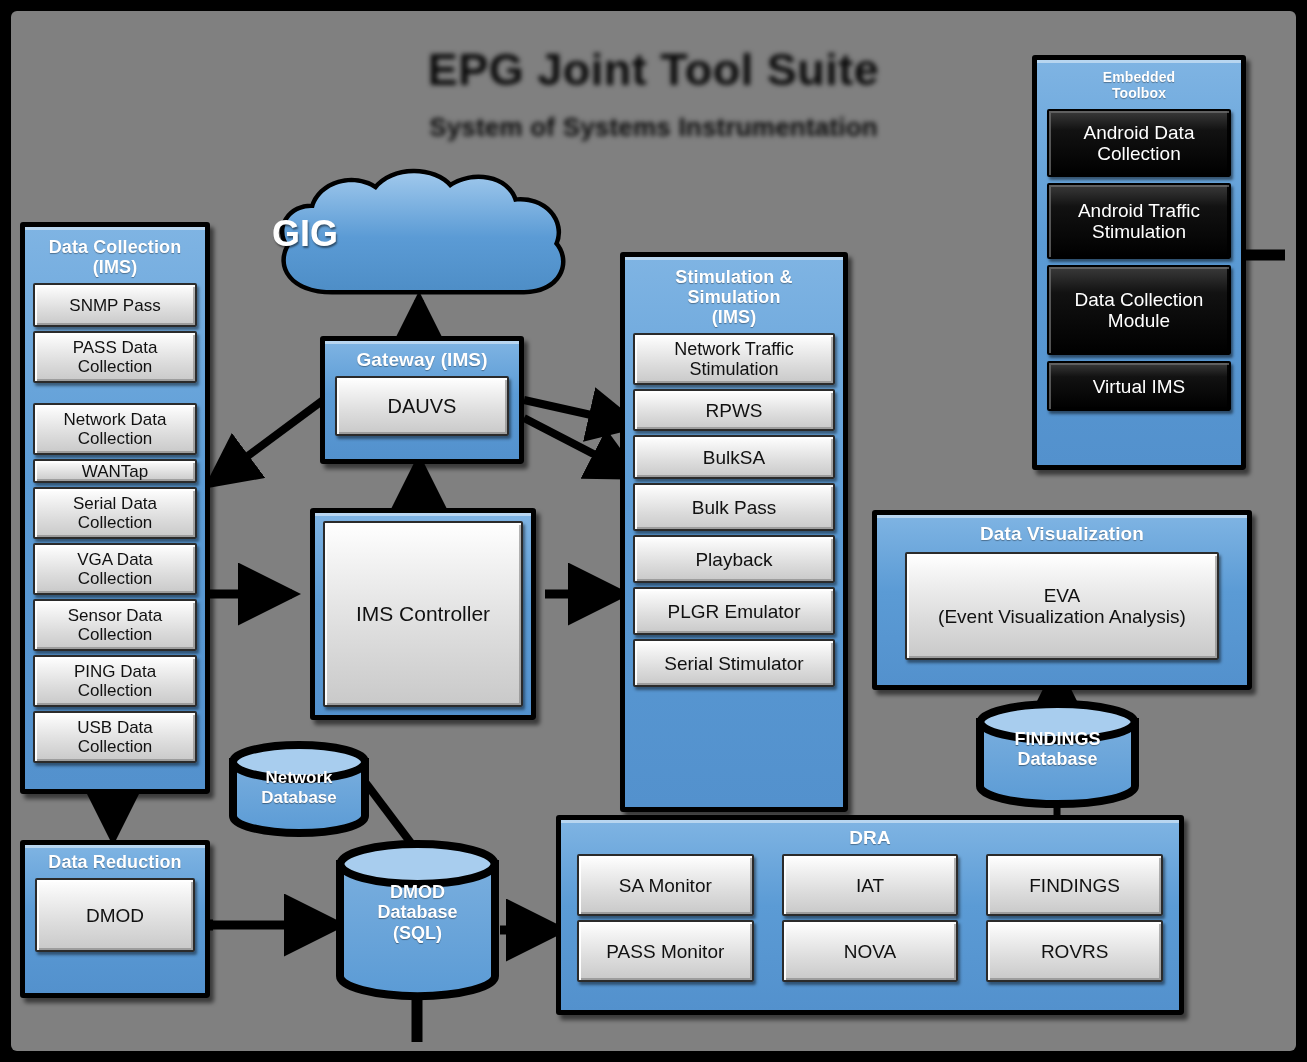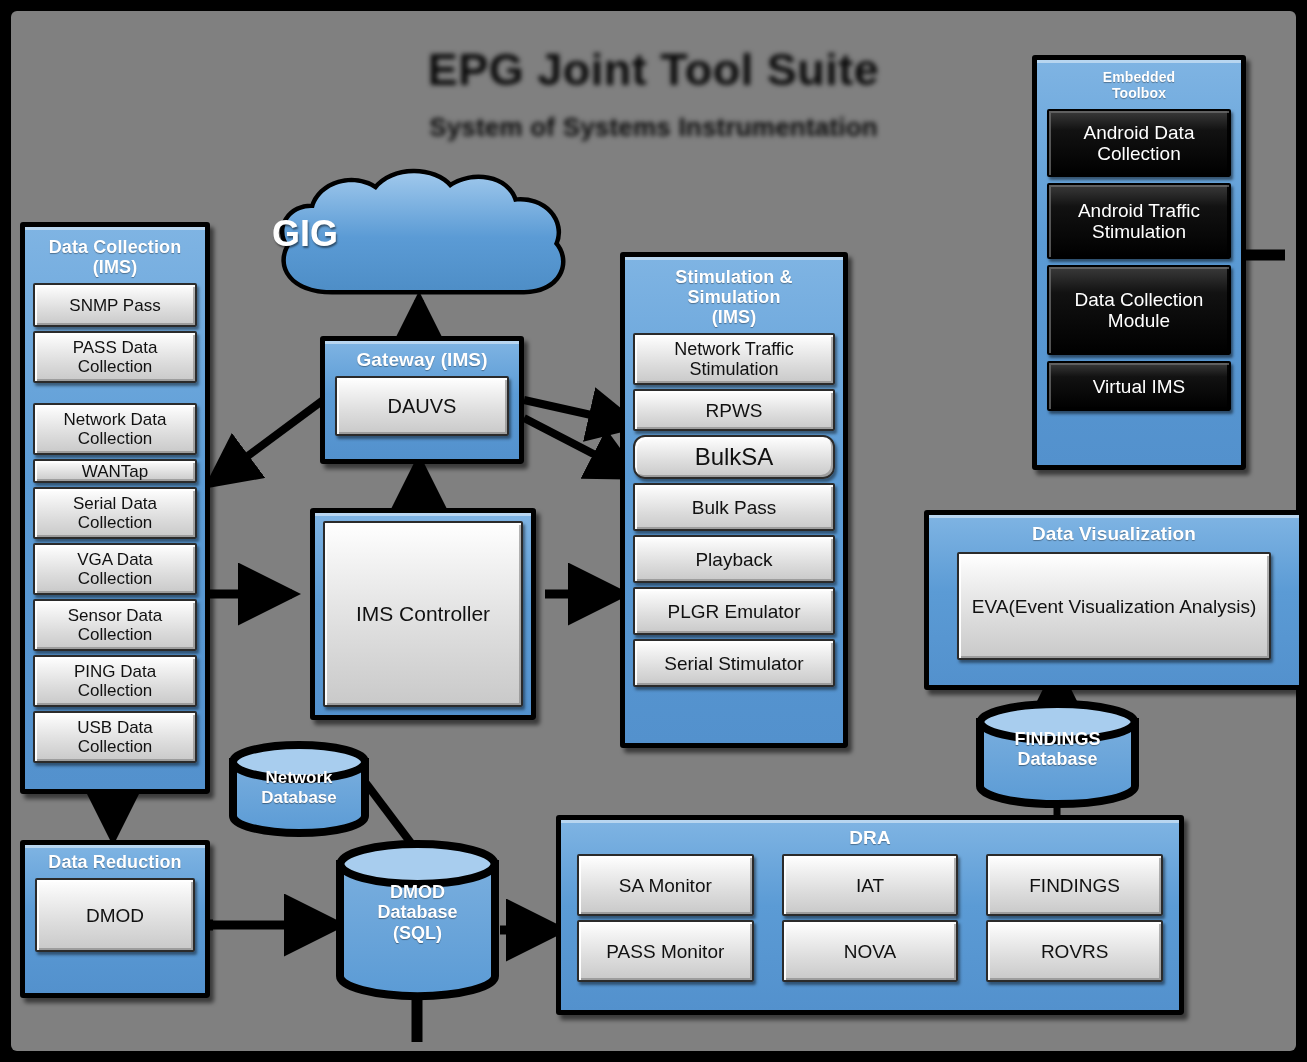--- a/index.html
+++ b/index.html
@@ -139,49 +139,49 @@
 
   <div class="grp" style="left:320px;top:336px;width:204px;height:128px;padding:4px 10px;">
     <div class="grp-title" style="font-size:19px;margin:4px 0 6px;">Gateway (IMS)</div>
     <div class="item" style="height:60px;font-size:20px;">DAUVS</div>
   </div>
 
   <div class="grp" style="left:310px;top:508px;width:226px;height:212px;padding:8px;">
     <div class="item" style="height:100%;font-size:21px;">IMS Controller</div>
   </div>
 
-  <div class="grp" style="left:620px;top:252px;width:228px;height:496px;padding:6px 8px;">
+  <div class="grp" style="left:620px;top:252px;width:228px;height:560px;padding:6px 8px;">
     <div class="grp-title" style="font-size:18px;margin:4px 0 6px;">
       <div>Stimulation &amp;</div>
       <div>Simulation</div>
       <div>(IMS)</div>
     </div>
     <div class="item" style="height:52px;margin-bottom:4px;font-size:18px;">Network Traffic Stimulation</div>
     <div class="item" style="height:42px;margin-bottom:4px;font-size:19px;">RPWS</div>
-    <div class="item" style="height:44px;margin-bottom:4px;font-size:24px;border-radius:12px;">BulkSA</div>
+    <div class="item" style="height:44px;margin-bottom:4px;font-size:19px;">BulkSA</div>
     <div class="item" style="height:48px;margin-bottom:4px;font-size:19px;">Bulk Pass</div>
     <div class="item" style="height:48px;margin-bottom:4px;font-size:19px;">Playback</div>
     <div class="item" style="height:48px;margin-bottom:4px;font-size:19px;">PLGR Emulator</div>
     <div class="item" style="height:48px;font-size:19px;">Serial Stimulator</div>
   </div>
 
   <div class="grp" style="left:1032px;top:55px;width:214px;height:415px;padding:6px 10px;">
     <div class="grp-title" style="font-size:14px;margin:4px 0 8px;">
       <div>Embedded</div>
       <div>Toolbox</div>
     </div>
     <div class="item dark" style="height:68px;margin-bottom:6px;font-size:19px;">Android Data Collection</div>
     <div class="item dark" style="height:76px;margin-bottom:6px;font-size:19px;">Android Traffic Stimulation</div>
     <div class="item dark" style="height:90px;margin-bottom:6px;font-size:19px;">Data Collection Module</div>
     <div class="item dark" style="height:50px;font-size:19px;">Virtual IMS</div>
   </div>
 
-  <div class="grp" style="left:924px;top:510px;width:380px;height:180px;padding:4px 28px;">
+  <div class="grp" style="left:872px;top:510px;width:380px;height:180px;padding:4px 28px;">
     <div class="grp-title" style="font-size:19px;margin:4px 0 8px;">Data Visualization</div>
-    <div class="item" style="height:108px;font-size:19px;flex-direction:row;">
+    <div class="item" style="height:108px;font-size:19px;flex-direction:column;">
       <span>EVA</span>
       <span>(Event Visualization Analysis)</span>
     </div>
   </div>
 
   <div class="grp" style="left:20px;top:840px;width:190px;height:158px;padding:4px 10px;">
     <div class="grp-title" style="font-size:18px;margin:3px 0 6px;">Data Reduction</div>
     <div class="item" style="height:74px;font-size:19px;">DMOD</div>
   </div>
 

